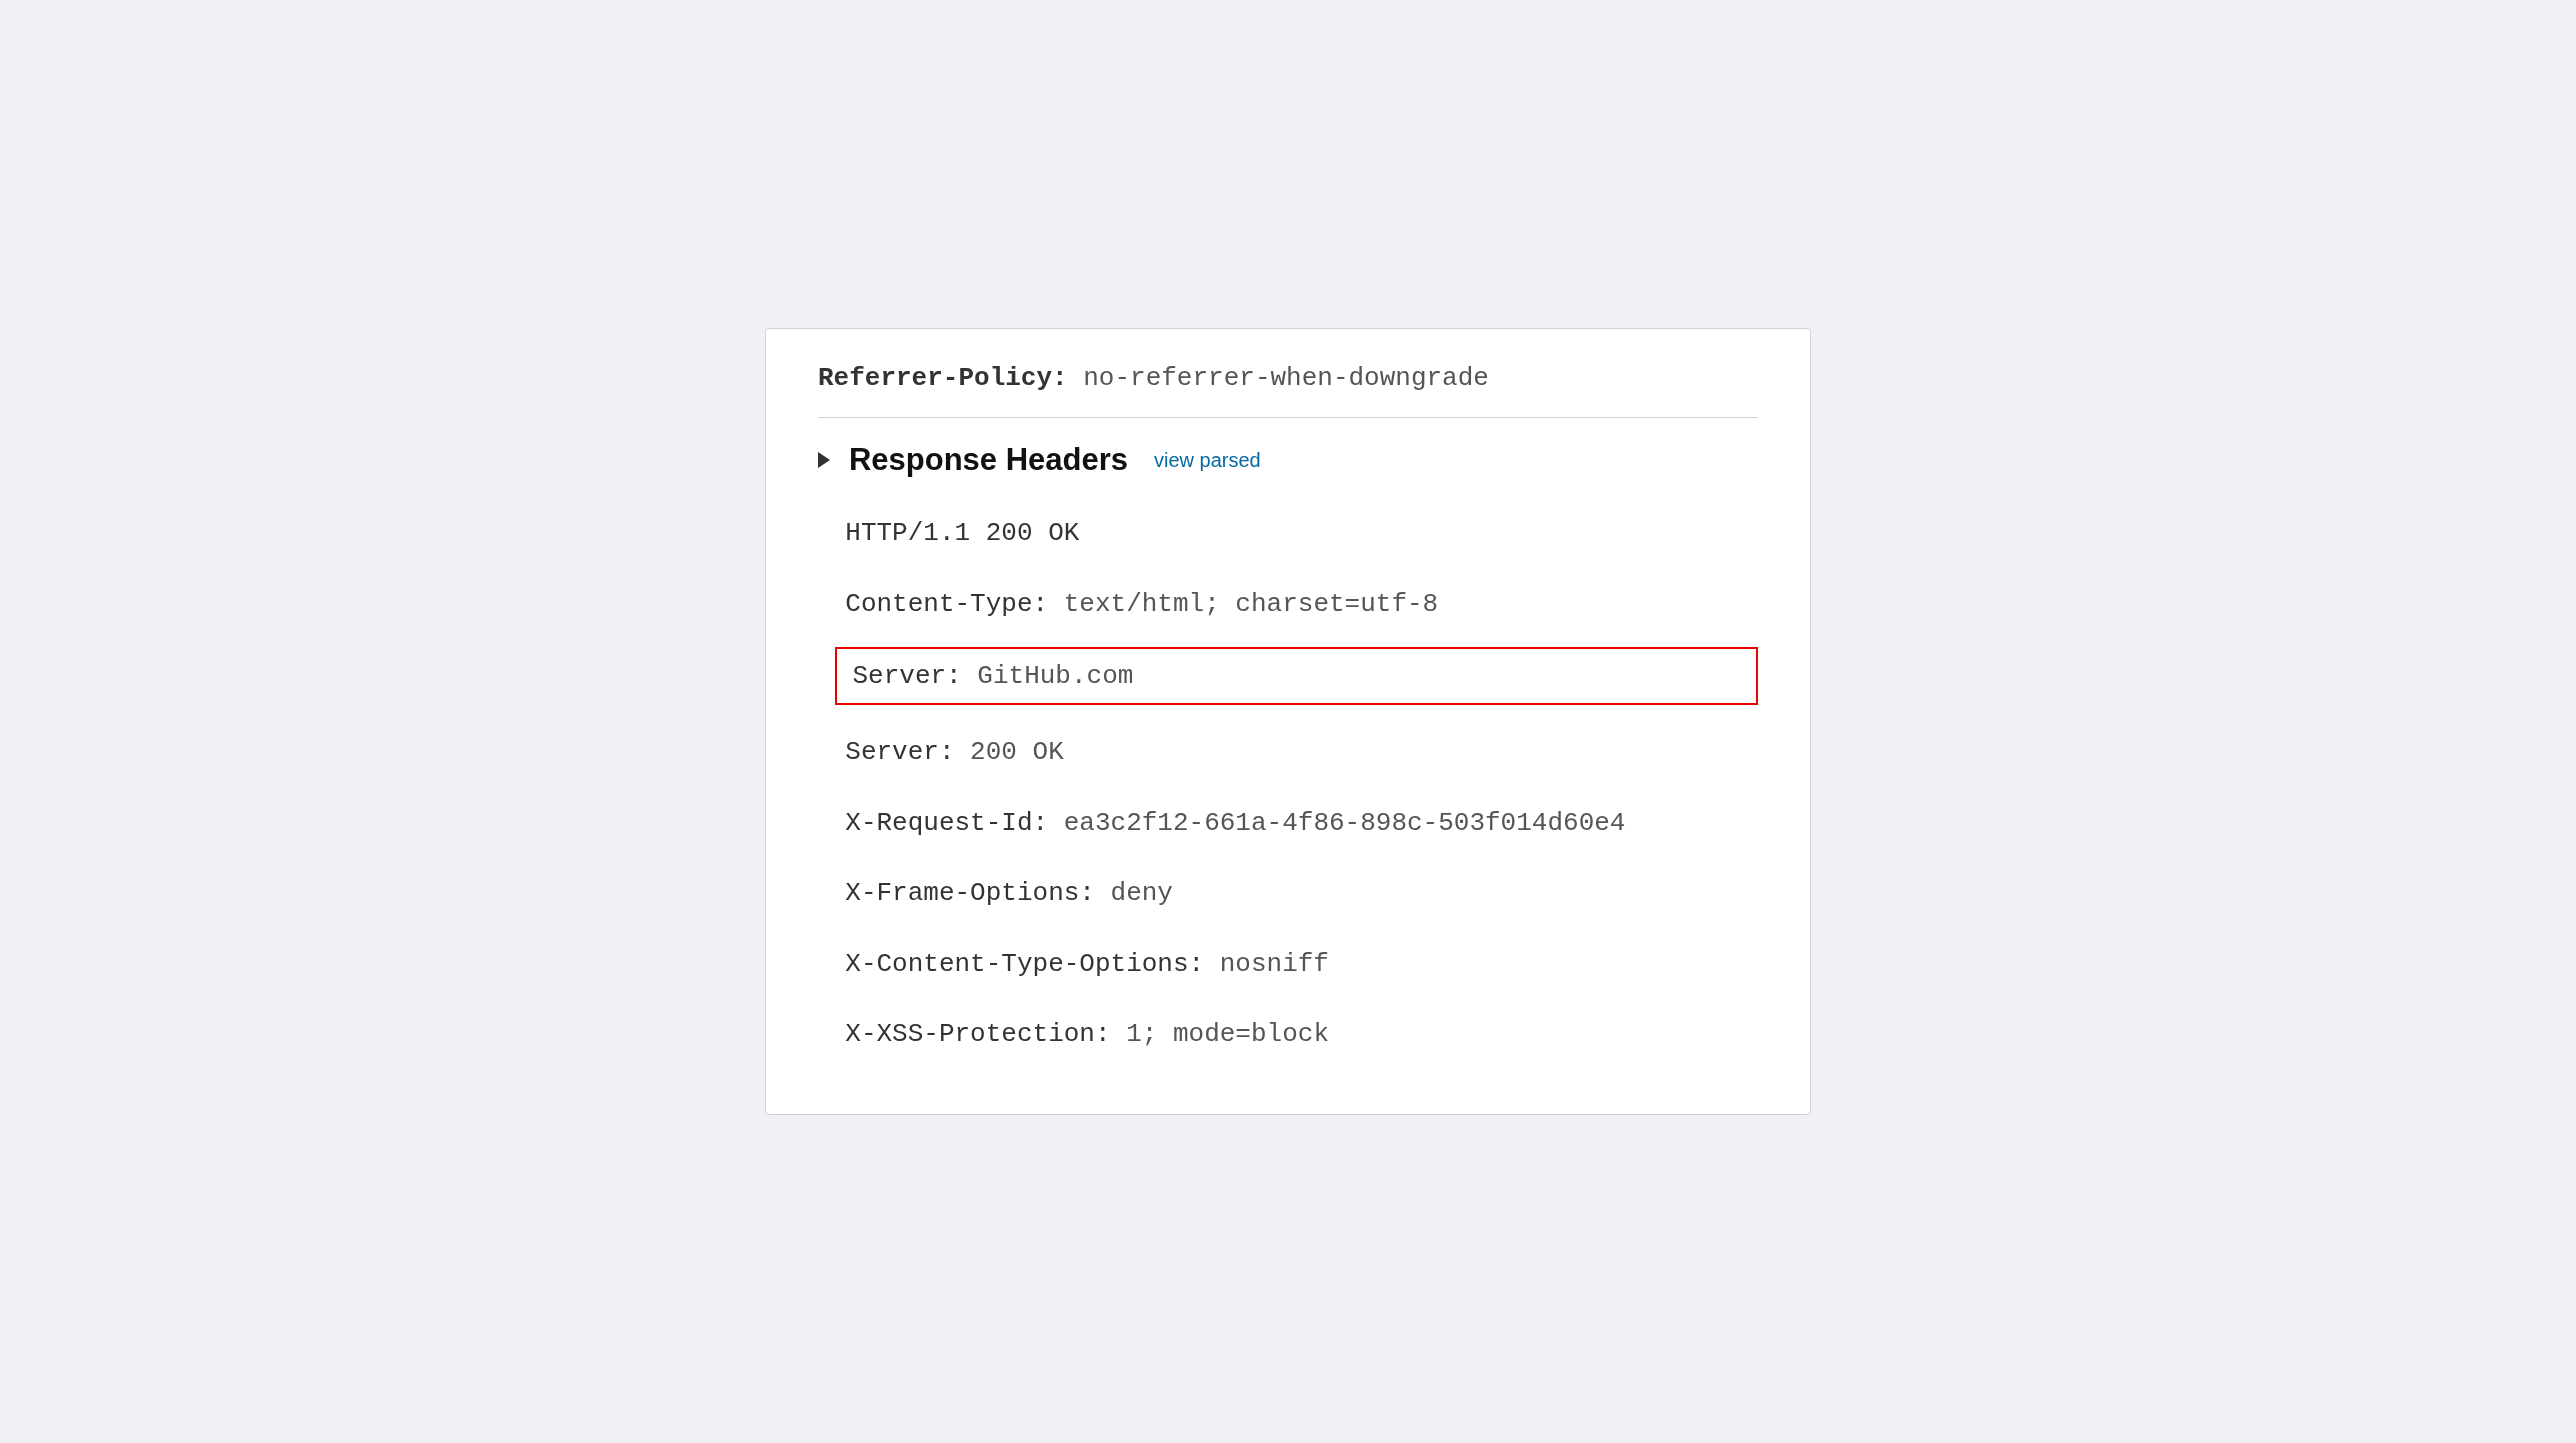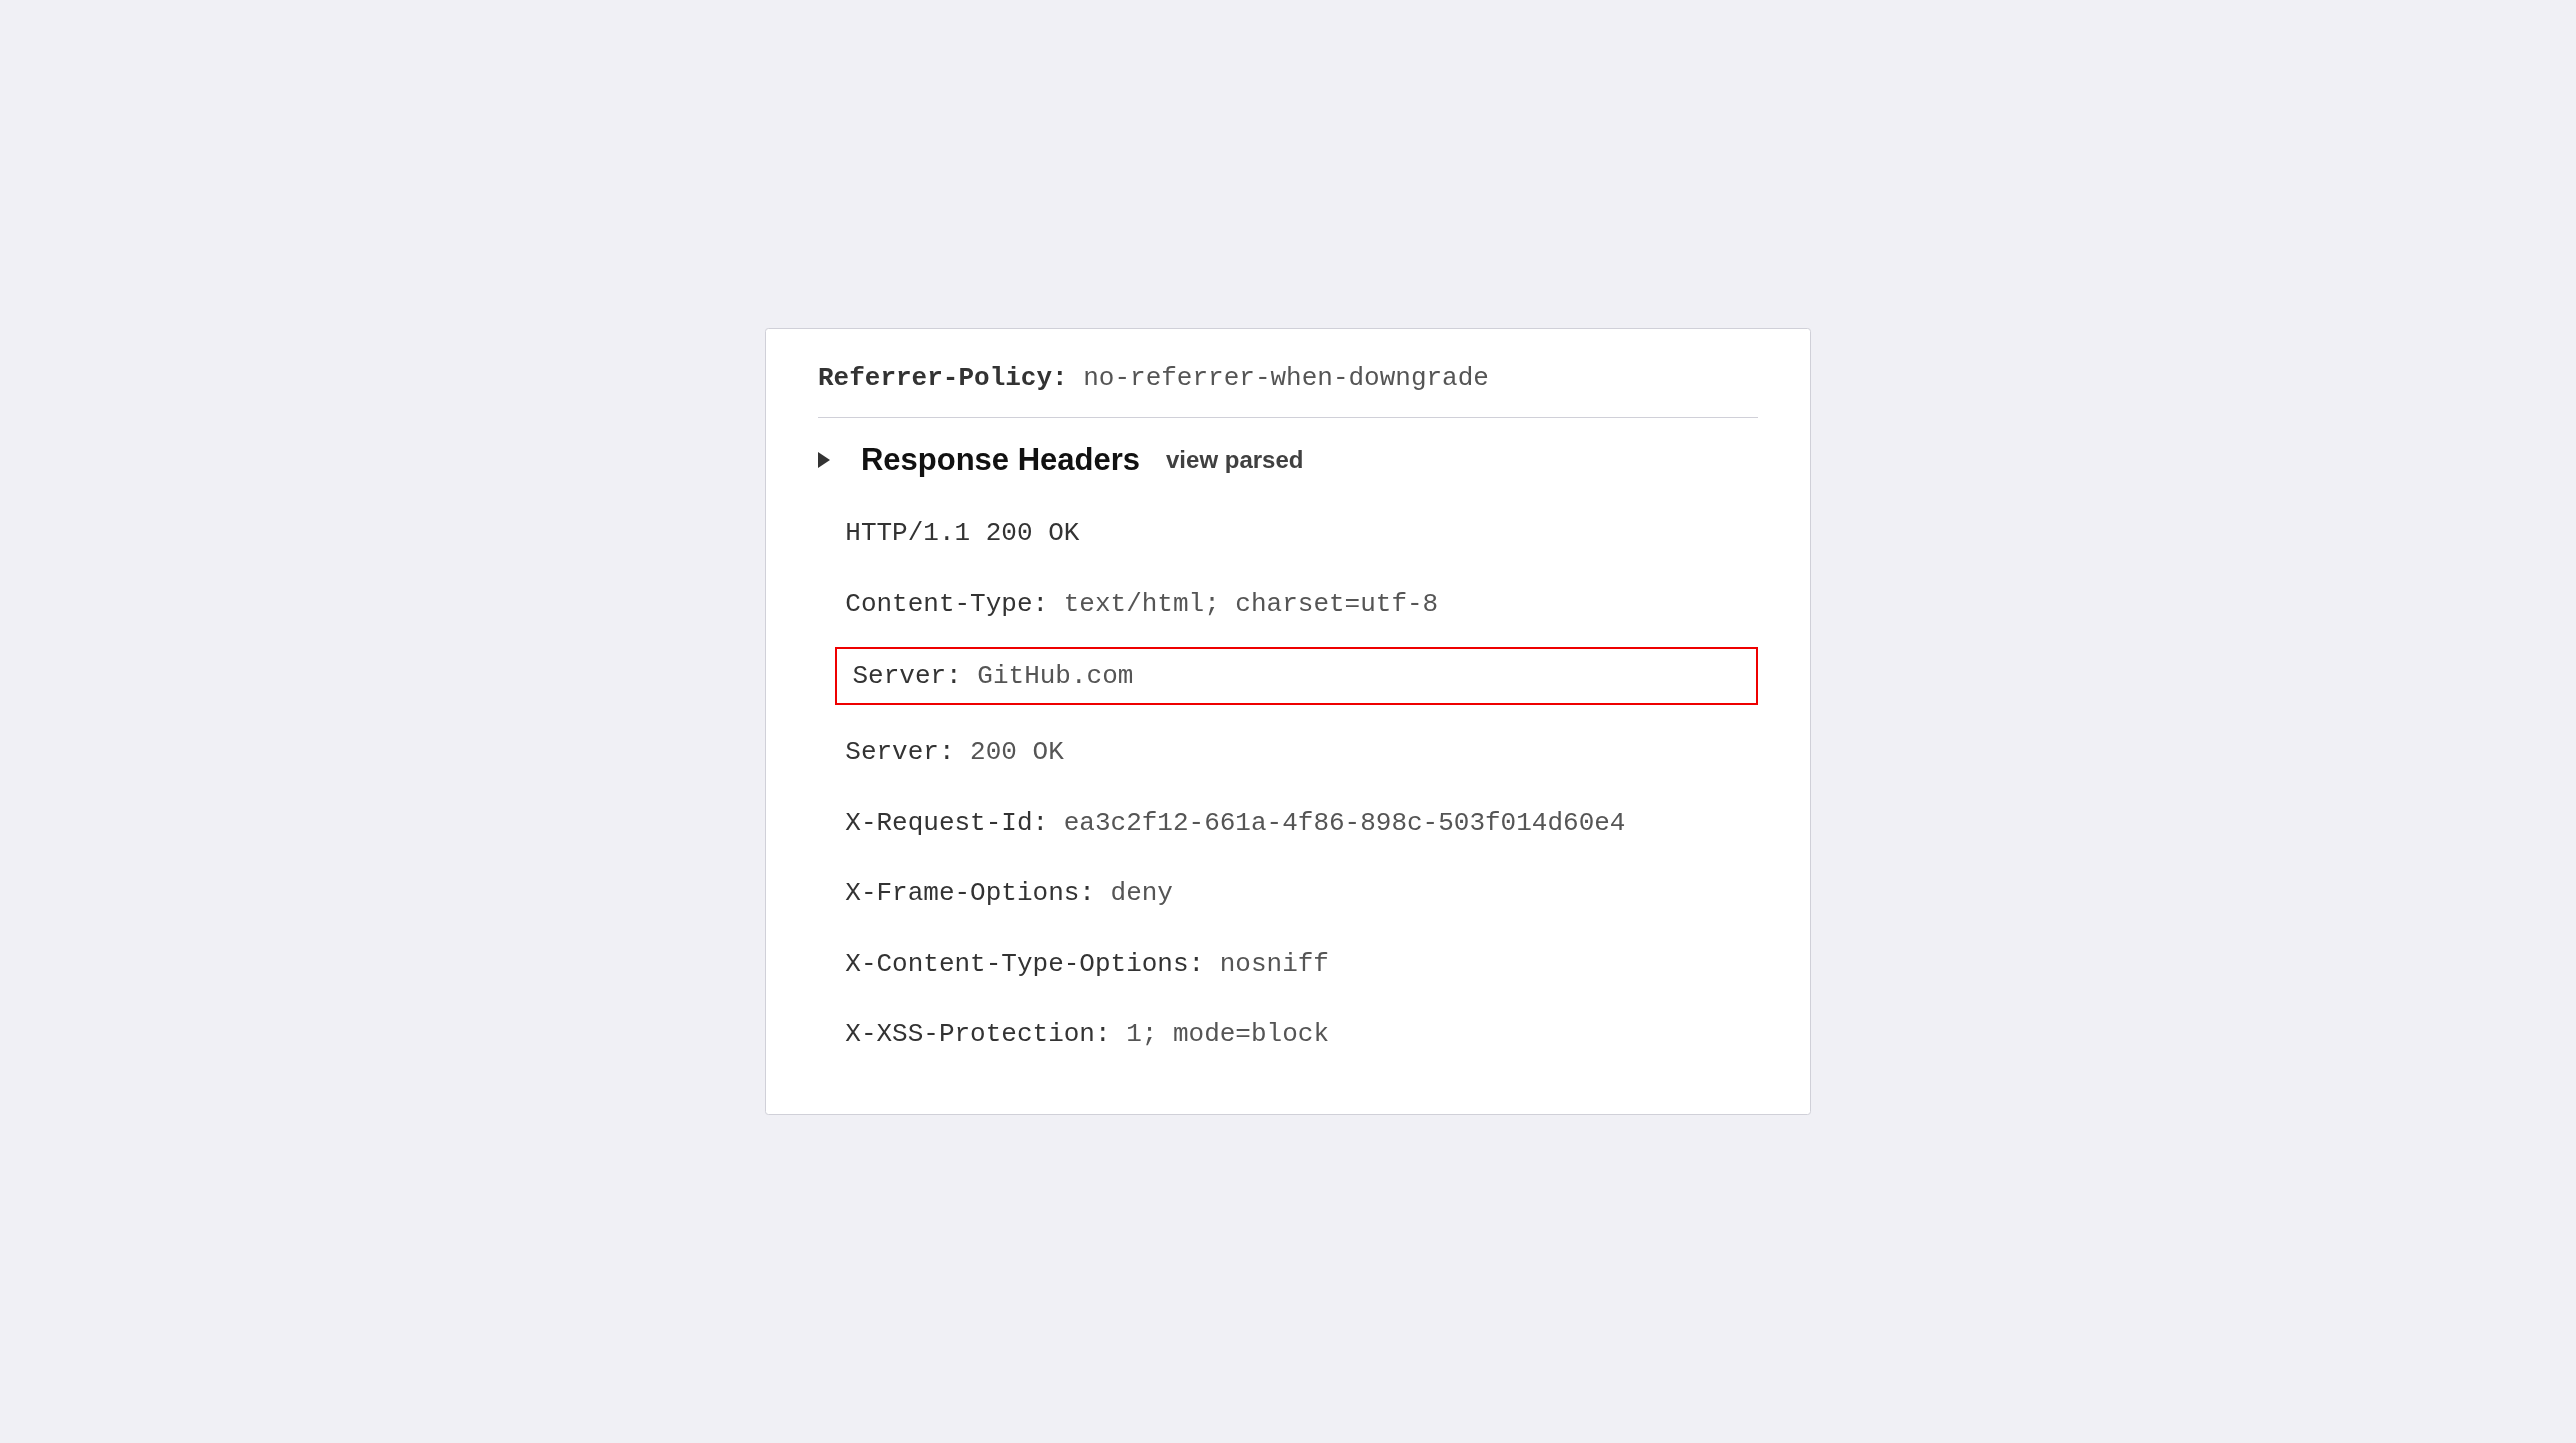--- a/index.html
+++ b/index.html
@@ -56,38 +56,38 @@
       margin-bottom: 27.5px;
     }
 
     .section-title {
       font-family: -apple-system, BlinkMacSystemFont, sans-serif;
       font-size: 31px;
       font-weight: 800;
       color: #111;
       display: flex;
       align-items: center;
-      gap: 24px;
+      gap: 12px;
     }
 
     .triangle {
       display: inline-block;
       width: 0;
       height: 0;
       border-left: 12px solid #333;
       border-top: 8.6px solid transparent;
       border-bottom: 8.6px solid transparent;
       margin-right: 6.9px;
     }
 
     .view-parsed {
       font-family: -apple-system, BlinkMacSystemFont, sans-serif;
-      font-size: 24px;
-      color: #404040;
-      font-weight: 700;
+      font-size: 20px;
+      color: #0369a1;
+      font-weight: 400;
     }
 
     .headers-list {
       display: flex;
       flex-direction: column;
       gap: 16px;
     }
 
     .header-row {
       font-family: 'Courier New', Courier, monospace;

